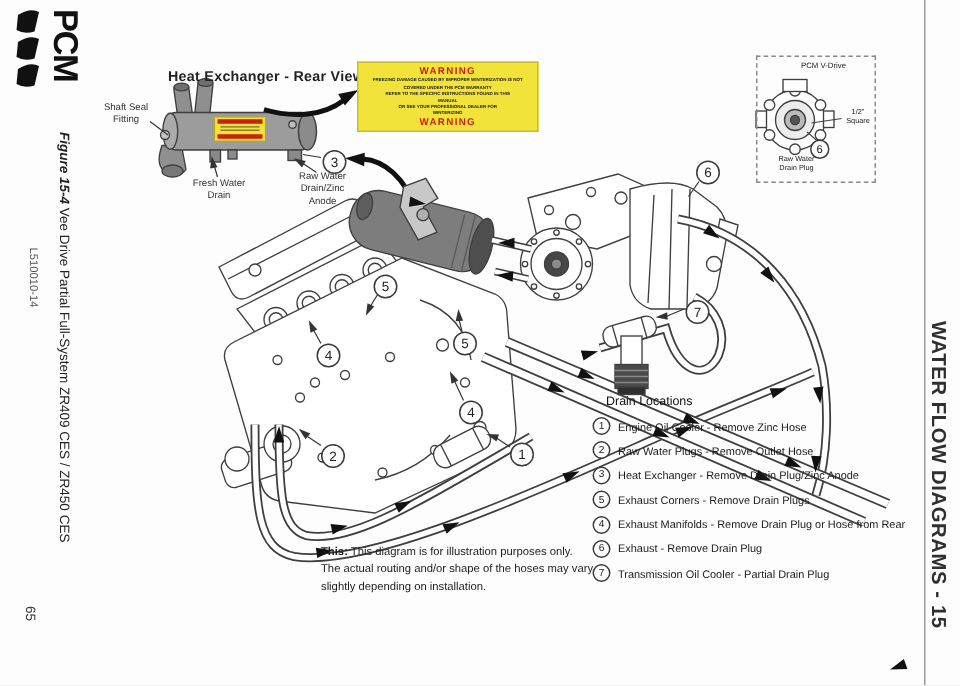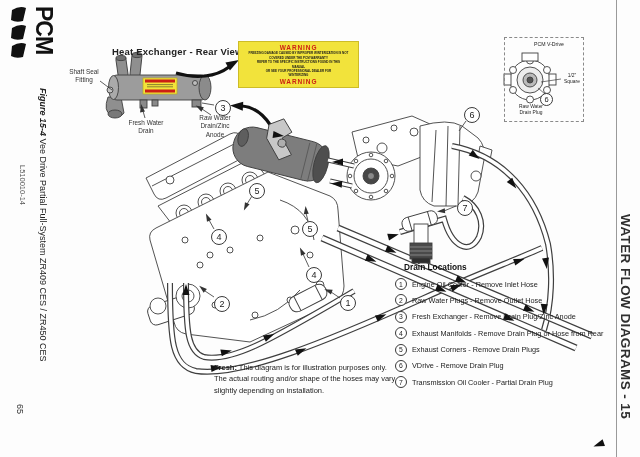--- a/index.html
+++ b/index.html
@@ -16,21 +16,21 @@
       font-size:9px;color:#222;z-index:3;}
   .co.small{width:11px;height:11px;font-size:7.5px;}
   .warnbox{position:absolute;left:238px;top:41px;width:121px;height:47px;background:#f2e33b;
       border:1px solid #cdbc27;display:flex;flex-direction:column;justify-content:space-between;
       padding:2px 3px;text-align:center;z-index:2;box-sizing:border-box;}
   .warn-h{color:#cc1f14;font-weight:bold;font-size:6.5px;letter-spacing:.9px;}
   .warn-line{font-size:3px;color:#1a1a1a;line-height:1.4;font-weight:bold;}
   .insetbox{position:absolute;left:504px;top:37px;width:78px;height:83px;
       border:1px dashed #8a8a8a;z-index:2;}
   .drains{position:absolute;left:395px;top:262px;z-index:2;}
-  .drain-title{font-size:8.3px;font-weight:bold;color:#111;margin:0 0 6px 9px;}
+  .drain-title{font-size:8.3px;font-weight:normal;color:#111;margin:0 0 6px 9px;}
   .drain-row{display:flex;align-items:center;margin-bottom:4.4px;}
   .drain-num{width:10px;height:10px;border:1px solid #3a3a3a;border-radius:50%;flex:none;
       display:flex;align-items:center;justify-content:center;font-size:6.8px;color:#222;
       background:#fff;margin-right:5px;}
   .drain-text{font-size:7.3px;color:#1c1c1c;white-space:nowrap;}
   .note{position:absolute;left:214px;top:362px;width:182px;font-size:7.5px;line-height:1.5;
       color:#1c1c1c;z-index:2;}
   .chapter-tab{position:absolute;left:618px;top:214px;height:240px;font-size:13.5px;
       font-weight:bold;color:#2f2f2f;letter-spacing:.4px;z-index:2;}
   .fig-caption{position:absolute;left:38px;top:88px;font-size:9px;color:#222;z-index:2;}
@@ -322,45 +322,45 @@
   <div class="co" style="left:306px;top:267px;">4</div>
   <div class="co" style="left:214px;top:296px;">2</div>
   <div class="co" style="left:340px;top:295px;">1</div>
   <div class="co" style="left:464px;top:107px;">6</div>
   <div class="co" style="left:457px;top:200px;">7</div>
 
   <div class="drains">
     <div class="drain-title">Drain Locations</div>
     <div class="drain-row">
       <span class="drain-num">1</span>
-      <span class="drain-text">Engine Oil Cooler - Remove Inlet Hose</span>
+      <span class="drain-text">Engine Oil Cooler - Remove Zinc Hose</span>
     </div>
     <div class="drain-row">
       <span class="drain-num">2</span>
       <span class="drain-text">Raw Water Plugs - Remove Outlet Hose</span>
     </div>
     <div class="drain-row">
       <span class="drain-num">3</span>
-      <span class="drain-text">Fresh Exchanger - Remove Drain Plug/Zinc Anode</span>
+      <span class="drain-text">Heat Exchanger - Remove Drain Plug/Zinc Anode</span>
+    </div>
+    <div class="drain-row">
+      <span class="drain-num">5</span>
+      <span class="drain-text">Exhaust Corners - Remove Drain Plugs</span>
     </div>
     <div class="drain-row">
       <span class="drain-num">4</span>
       <span class="drain-text">Exhaust Manifolds - Remove Drain Plug or Hose from Rear</span>
     </div>
     <div class="drain-row">
-      <span class="drain-num">5</span>
-      <span class="drain-text">Exhaust Corners - Remove Drain Plugs</span>
-    </div>
-    <div class="drain-row">
       <span class="drain-num">6</span>
-      <span class="drain-text">VDrive - Remove Drain Plug</span>
+      <span class="drain-text">Exhaust - Remove Drain Plug</span>
     </div>
     <div class="drain-row">
       <span class="drain-num">7</span>
       <span class="drain-text">Transmission Oil Cooler - Partial Drain Plug</span>
     </div>
   </div>
 
   <div class="note">
-    <b>Fresh:</b><span> This diagram is for illustration purposes only. The actual routing and/or shape of the hoses may vary slightly depending on installation.</span>
+    <b>This:</b><span> This diagram is for illustration purposes only. The actual routing and/or shape of the hoses may vary slightly depending on installation.</span>
   </div>
 
 </div>
 
 </body></html>

